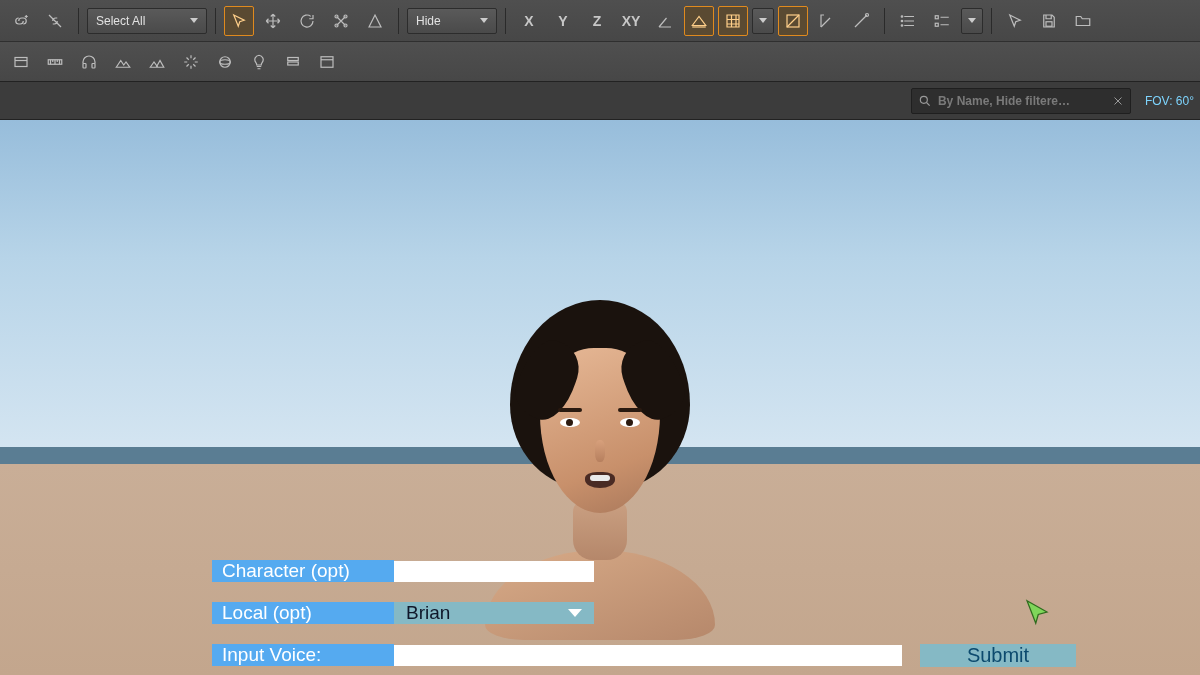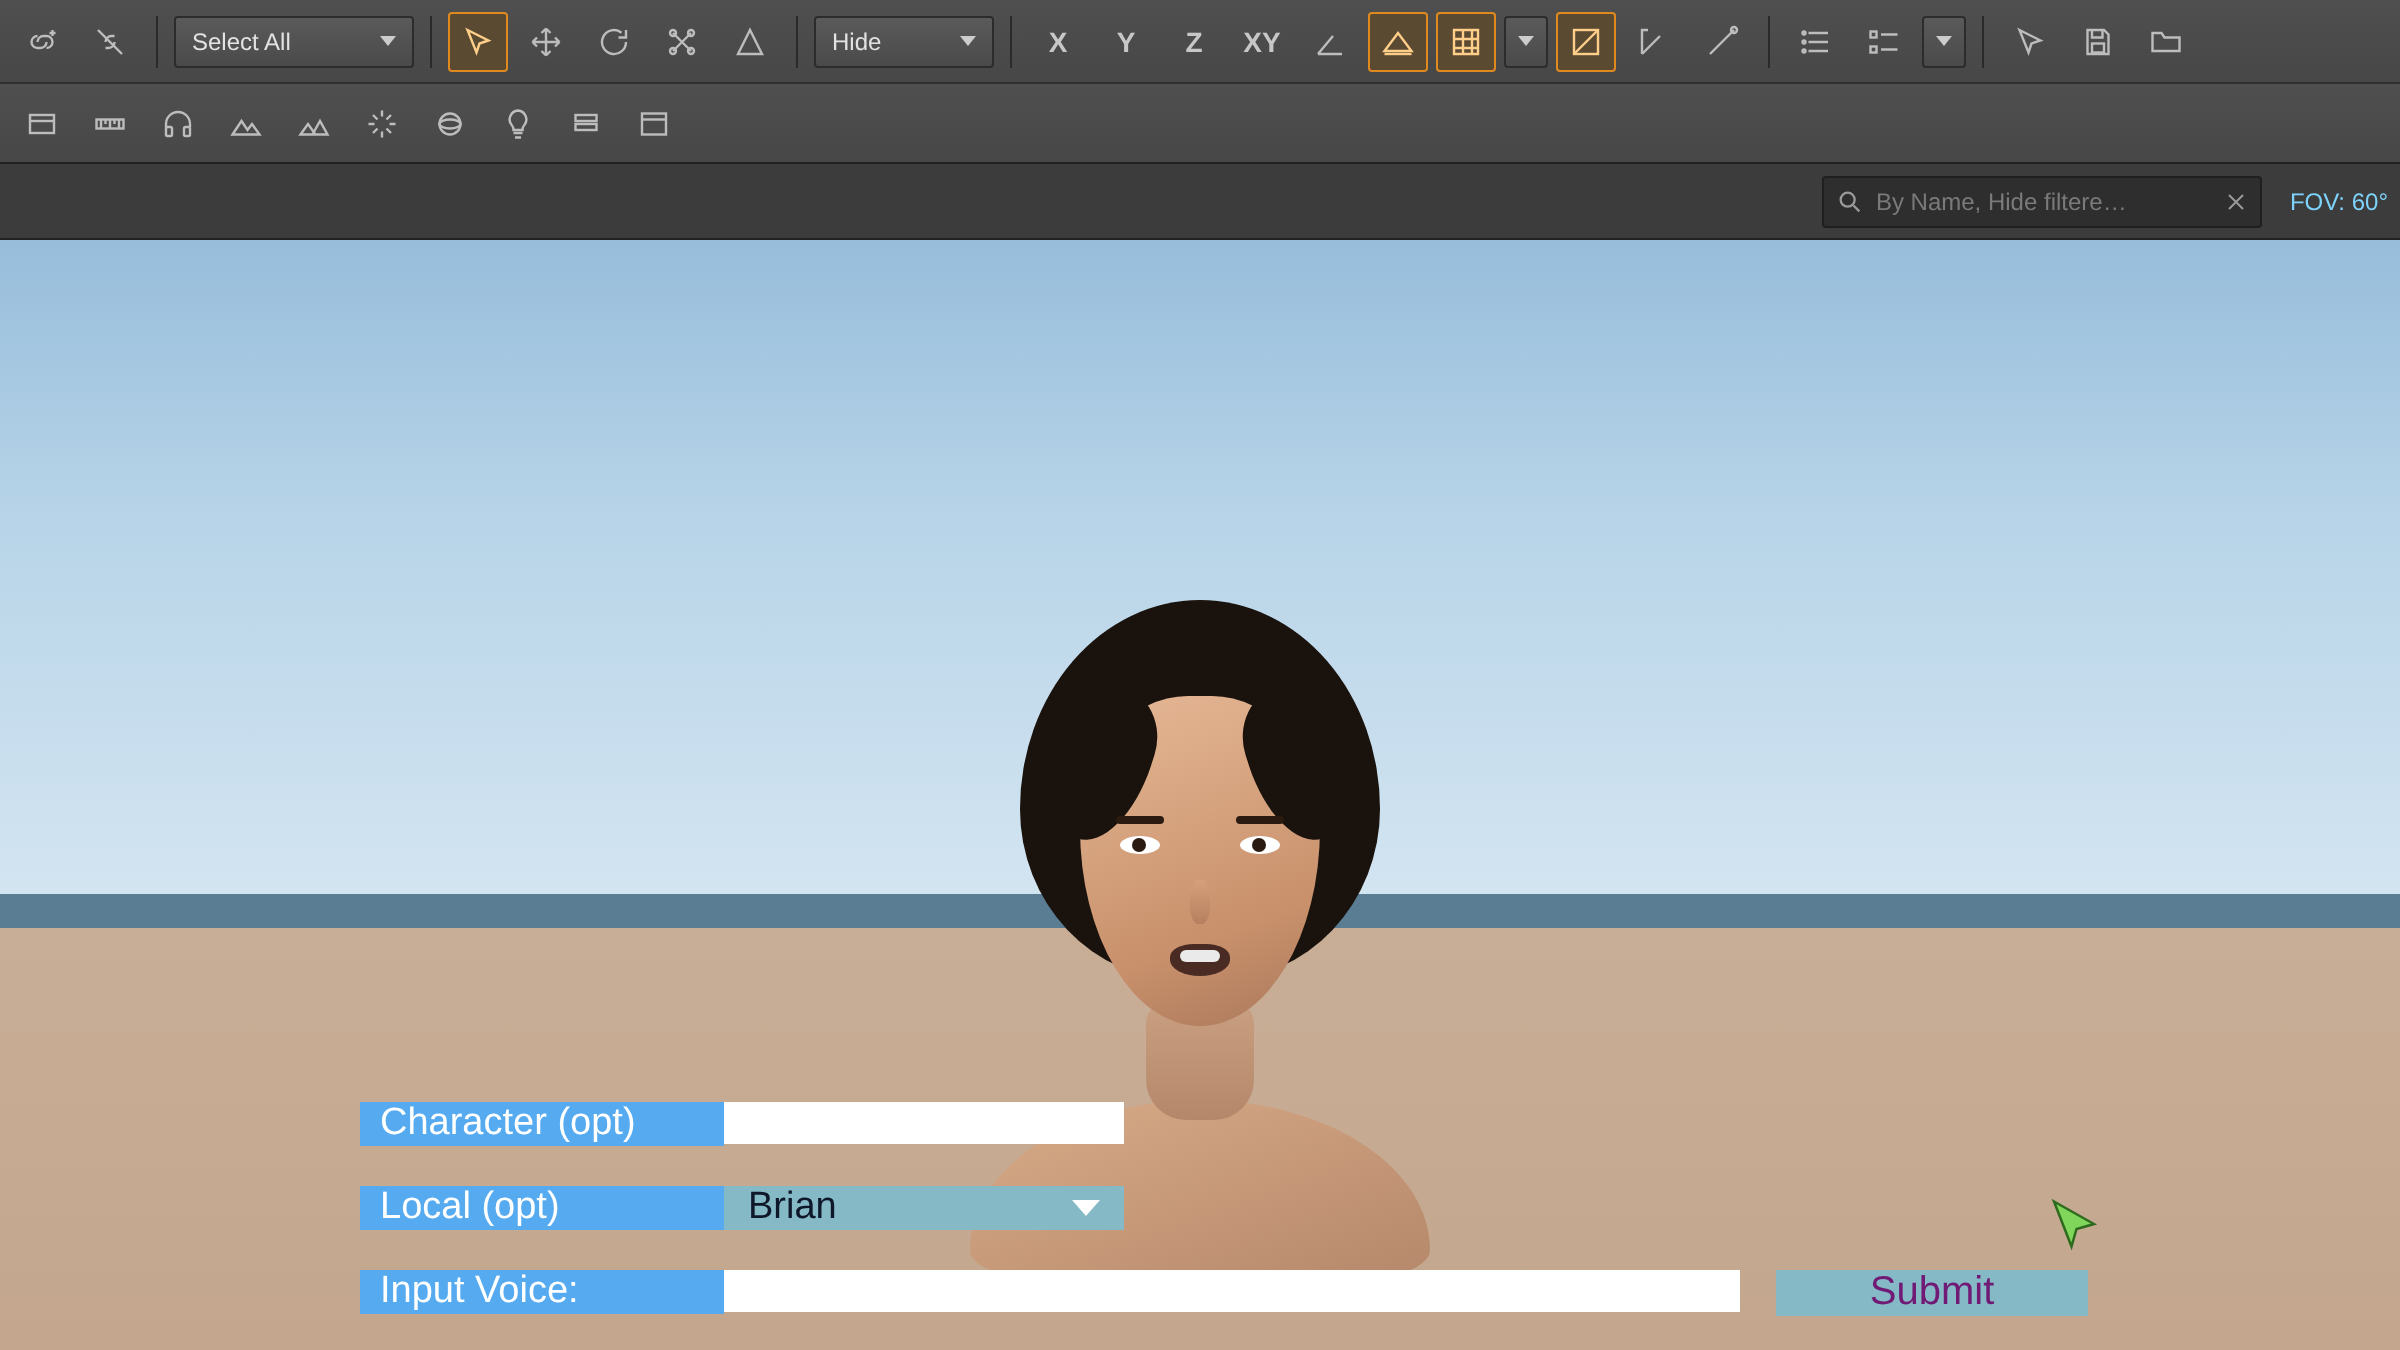--- a/index.html
+++ b/index.html
@@ -67,21 +67,21 @@
     border-radius: 2px;
     height: 26px;
     padding: 0 6px;
     gap: 6px;
     width: 220px;
     color: #8b8b8b;
     font-size: 12px;
   }
   .search-box input {
     flex: 1; background: transparent; border: 0; outline: 0;
-    color: #bbb; font-size: 12px;
+    color: #bbb; font-size: 12px; font-weight: bold;
   }
   .search-box input::placeholder { color: #7a7a7a; }
   .fov {
     margin-left: 10px;
     color: #7dd3fc;
     font-size: 12px;
     white-space: nowrap;
   }
   
   .viewport {
@@ -155,21 +155,21 @@
   }
   
   .panel {
     position: absolute;
     left: 180px;
     bottom: 0px;
     display: flex;
     flex-direction: column;
     font-size: 19px;
   }
-  .panel .row { display: flex; align-items: flex-start; height: 40px; }
+  .panel .row { display: flex; align-items: center; height: 40px; margin-left: 32px; }
   .panel .row + .row { margin-top: 2px; }
   .panel .lbl {
     width: 182px;
     background: #55aaf0;
     color: #fff;
     display: flex; align-items: center;
     padding: 0 10px;
     font-weight: 400;
   }
   .panel .val-input {
@@ -190,21 +190,21 @@
     cursor: pointer;
   }
   .panel .voice-dd .caret {
     width: 0;height:0;
     border-left:7px solid transparent;border-right:7px solid transparent;border-top:8px solid #fff;
   }
   .panel .submit {
     margin-left: 18px;
     width: 156px;
     background: #85b9c5;
-    color: #701a75;
+    color: #0c4a6e;
     display: flex; align-items: center; justify-content: center;
     cursor: pointer;
     font-size: 20px;
   }
   
   .green-cursor {
     position: absolute;
     right: 148px; bottom: 48px;
     width: 30px; height: 30px;
   }

